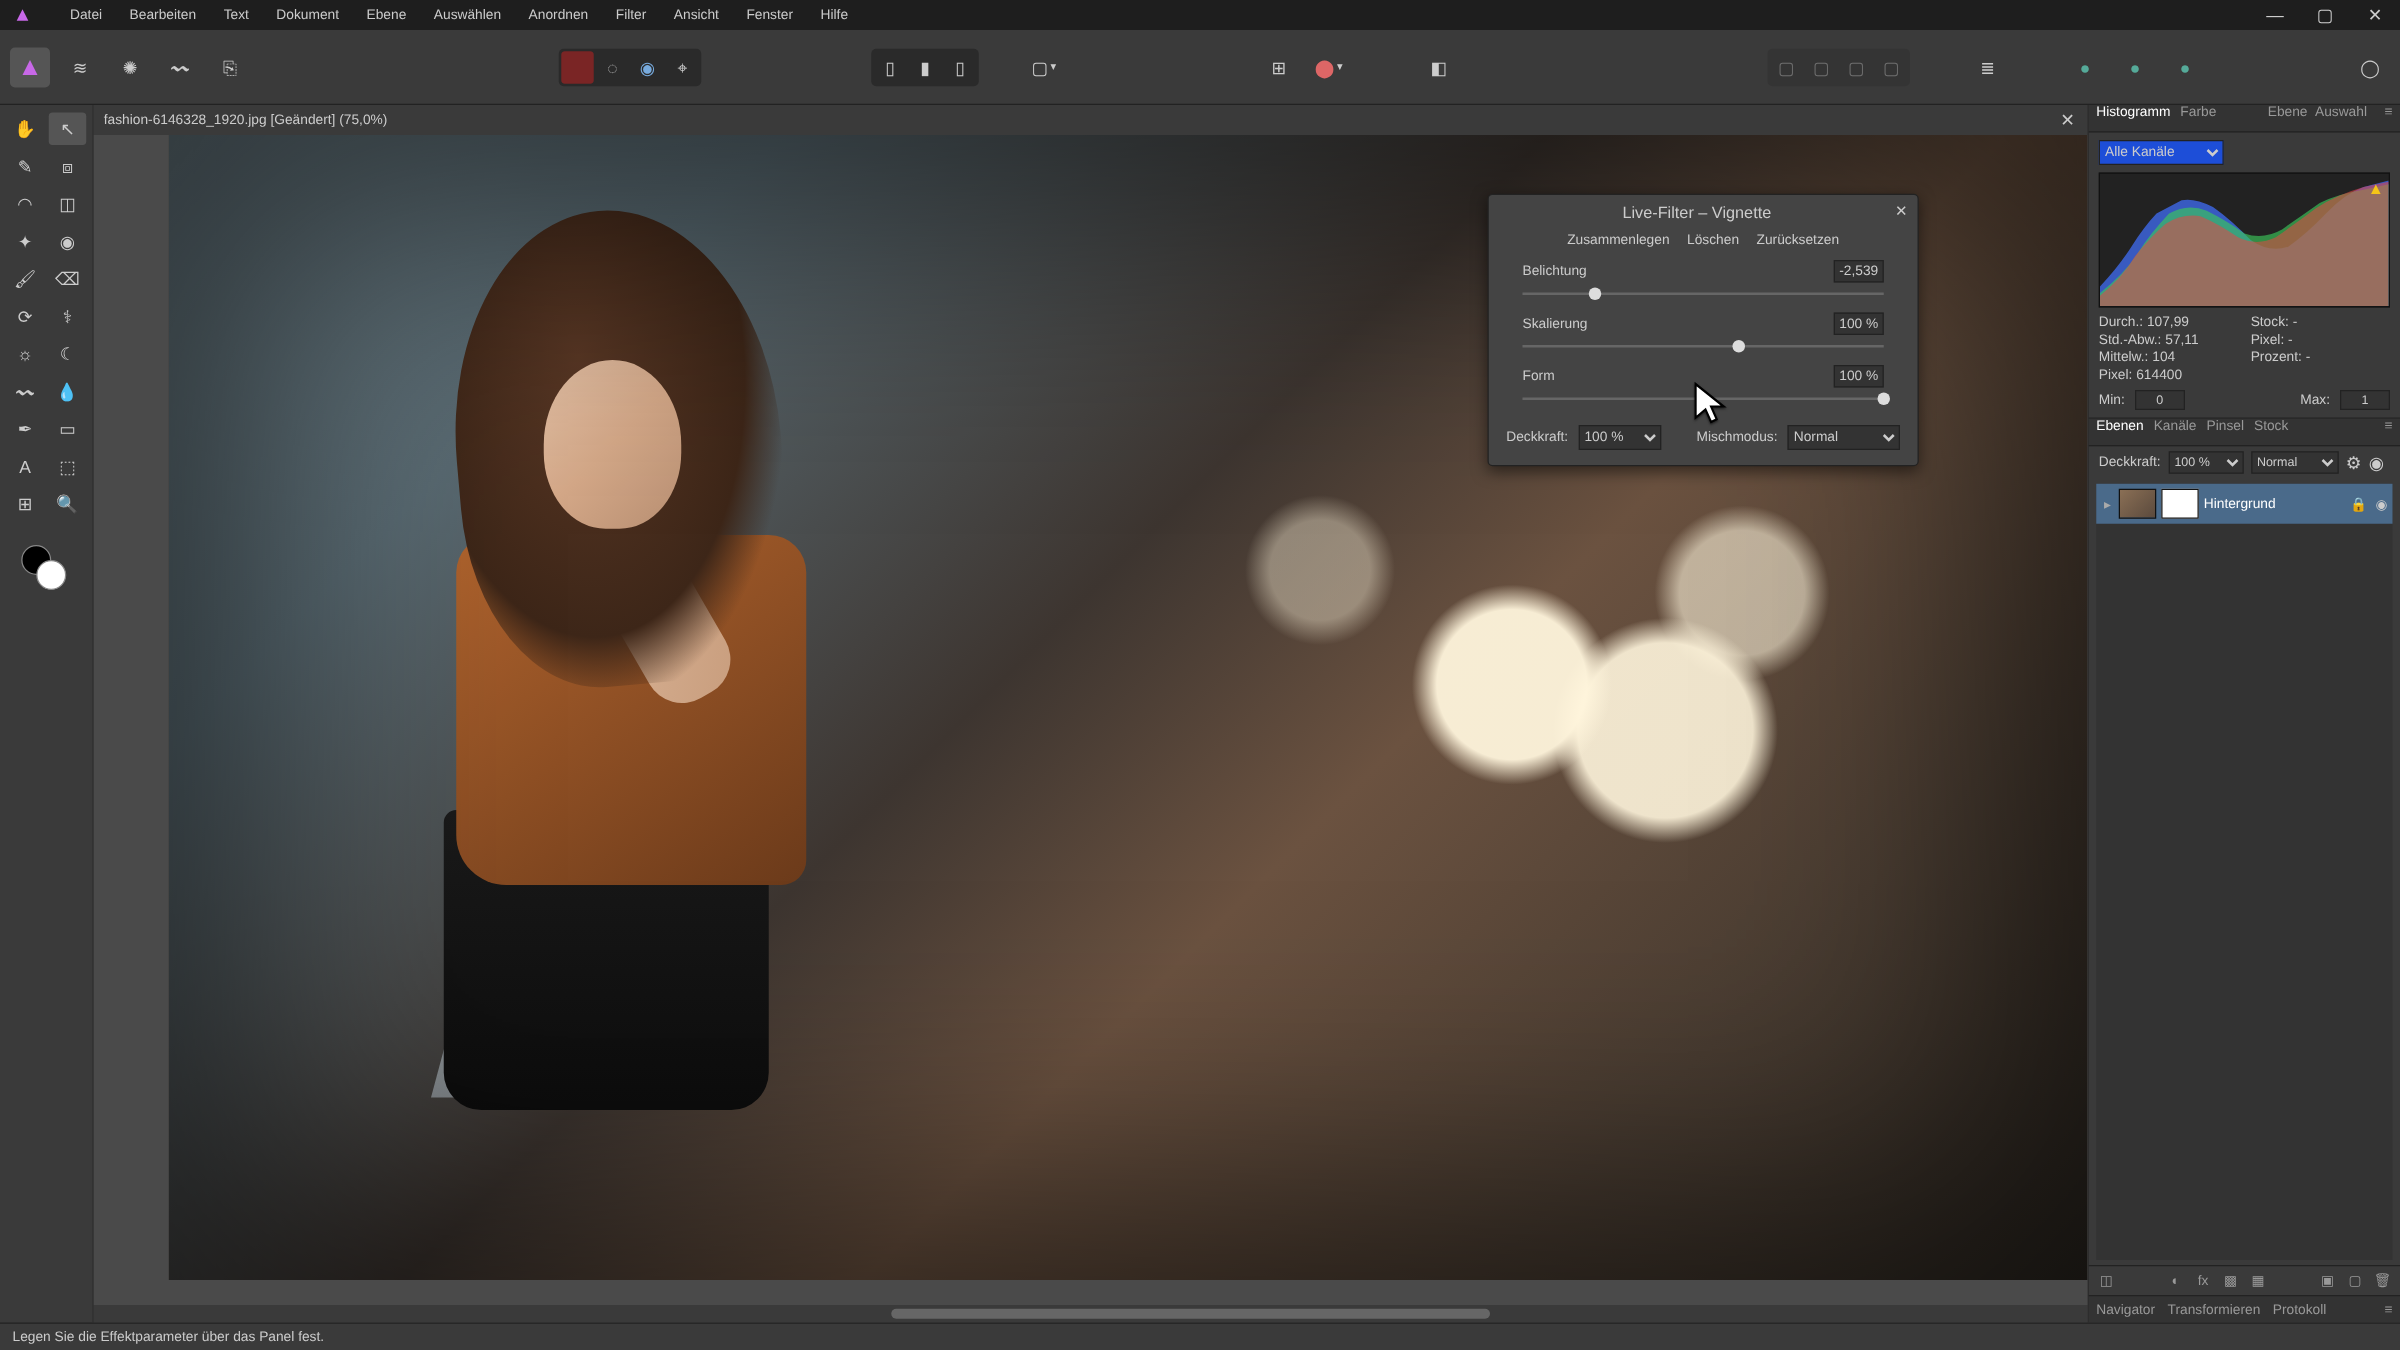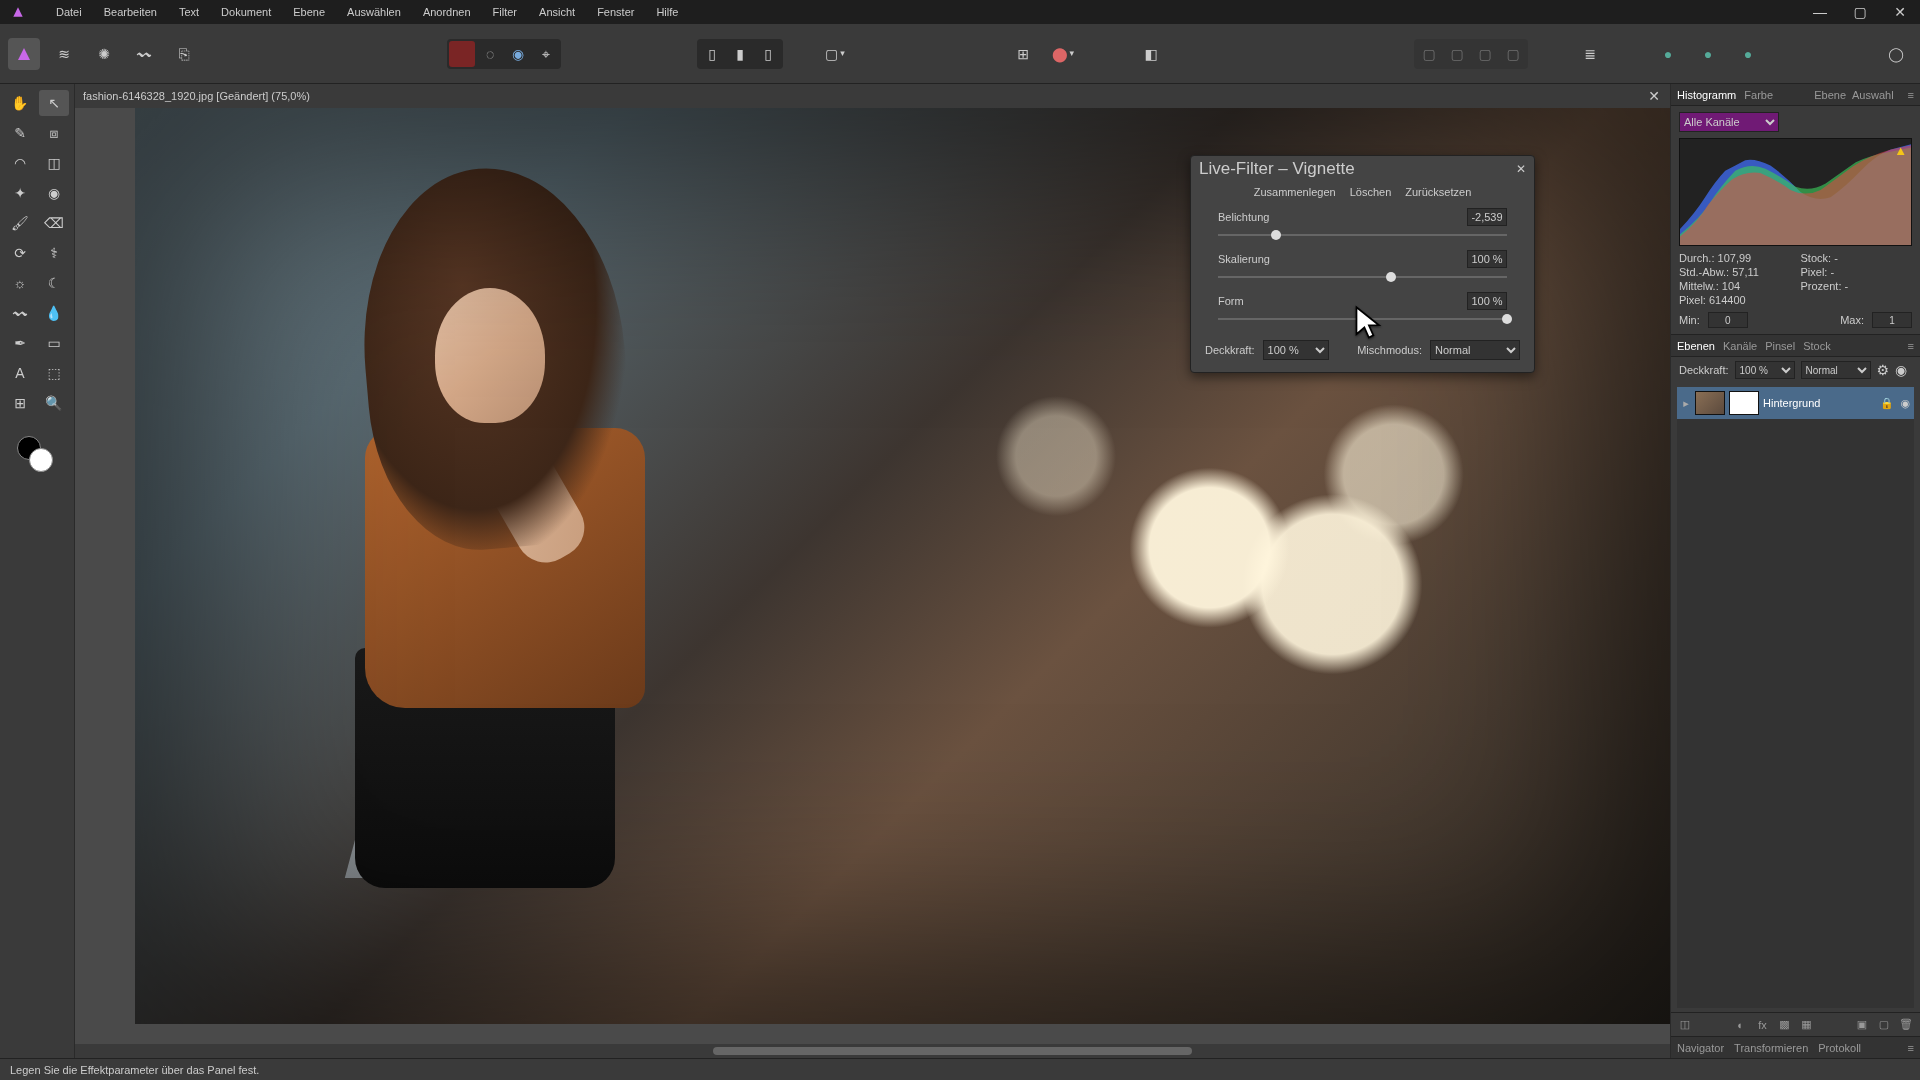--- a/index.html
+++ b/index.html
@@ -57,42 +57,42 @@
 .skirt { position:absolute; top:480px; left:70px; width:260px; height:240px; background:linear-gradient(180deg,#1a1a1a,#0d0d0d); border-radius:10px 10px 30px 30px; }
 .rail { position:absolute; top:470px; left:250px; width:200px; height:300px; background:linear-gradient(135deg,#b8c0c5,#8a9298); transform:skewX(-15deg); opacity:0.8; }
 .vignette { position:absolute; inset:0; box-shadow:inset 0 0 200px 80px rgba(0,0,0,0.55); pointer-events:none; }
 
 #hscroll { height:14px; background:#3a3a3a; position:relative; }
 #hscroll .thumb { position:absolute; left:40%; width:30%; height:8px; top:3px; background:#666; border-radius:4px; }
 
 
 #live-filter { position:absolute; left:1190px; top:155px; width:345px; background:#444; border:1px solid #222; border-radius:4px; box-shadow:0 4px 12px rgba(0,0,0,0.5); z-index:10; }
 #live-filter .titlebar { height:26px; display:flex; align-items:center; padding:0 8px; }
-#live-filter .titlebar .t { flex:1; text-align:left; font-size:17px; }
+#live-filter .titlebar .t { flex:1; text-align:center; font-size:13px; }
 #live-filter .titlebar .x { cursor:pointer; font-size:12px; }
 #live-filter .actions { display:flex; justify-content:center; gap:14px; padding:4px 0 8px; }
 #live-filter .actions span { cursor:pointer; font-size:11px; }
 #live-filter .param { padding:2px 27px; }
 #live-filter .param .row1 { display:flex; justify-content:space-between; align-items:center; margin-bottom:2px;}
 #live-filter .param .lbl { font-size:11px; color:#ccc; }
 #live-filter .param .val { width:40px; height:18px; background:#333; border:1px solid #222; text-align:center; line-height:16px; font-size:11px; }
 #live-filter .slider { height:14px; position:relative; margin-bottom:4px; }
 #live-filter .slider .track { position:absolute; left:0; right:0; top:6px; height:2px; background:#666; }
 #live-filter .slider .handle { position:absolute; top:2px; width:10px; height:10px; border-radius:50%; background:#ddd; margin-left:-5px; }
 #live-filter .footer { display:flex; align-items:center; gap:8px; padding:8px 14px 12px; }
 #live-filter select { background:#333; border:1px solid #222; color:#ccc; height:20px; font-size:11px; }
 
 
 #right { width:250px; background:#3a3a3a; border-left:1px solid #2a2a2a; display:flex; flex-direction:column; }
-.panel-tabs { height:22px; display:flex; align-items:center; padding:0 6px; gap:8px; background:#333; border-bottom:1px solid #222; }
+.panel-tabs { height:22px; display:flex; align-items:flex-start; padding:0 6px; gap:8px; background:#333; border-bottom:1px solid #222; }
 .panel-tabs span { font-size:11px; color:#999; cursor:pointer; }
 .panel-tabs span.active { color:#fff; }
 .panel-tabs .r { margin-left:auto; display:flex; gap:6px; }
 #histogram { padding:6px 8px; }
-#histogram select { background:#701a75; border:1px solid #222; color:#ccc; height:20px; width:100px; font-size:11px; }
+#histogram select { background:#1d4ed8; border:1px solid #222; color:#ccc; height:20px; width:100px; font-size:11px; }
 #hist-box { margin-top:6px; height:108px; background:#222; position:relative; overflow:hidden; border:1px solid #111; }
 #hist-box svg { width:100%; height:100%; }
 #hist-box .warn { position:absolute; top:4px; right:4px; color:#f5c518; font-size:13px; }
 .stats { display:grid; grid-template-columns:1fr 1fr; gap:2px 10px; padding:6px 0; font-size:10px; color:#aaa; }
 .minmax { display:flex; gap:8px; align-items:center; font-size:10px; }
 .minmax input { width:40px; height:16px; background:#333; border:1px solid #222; color:#ccc; text-align:center; font-size:10px; }
 
 #layers-area { flex:1; display:flex; flex-direction:column; border-top:1px solid #222; }
 .layer-opts { display:flex; align-items:center; gap:6px; padding:4px 8px; font-size:10px; }
 .layer-opts select { background:#333; border:1px solid #222; color:#ccc; height:18px; font-size:10px; }

